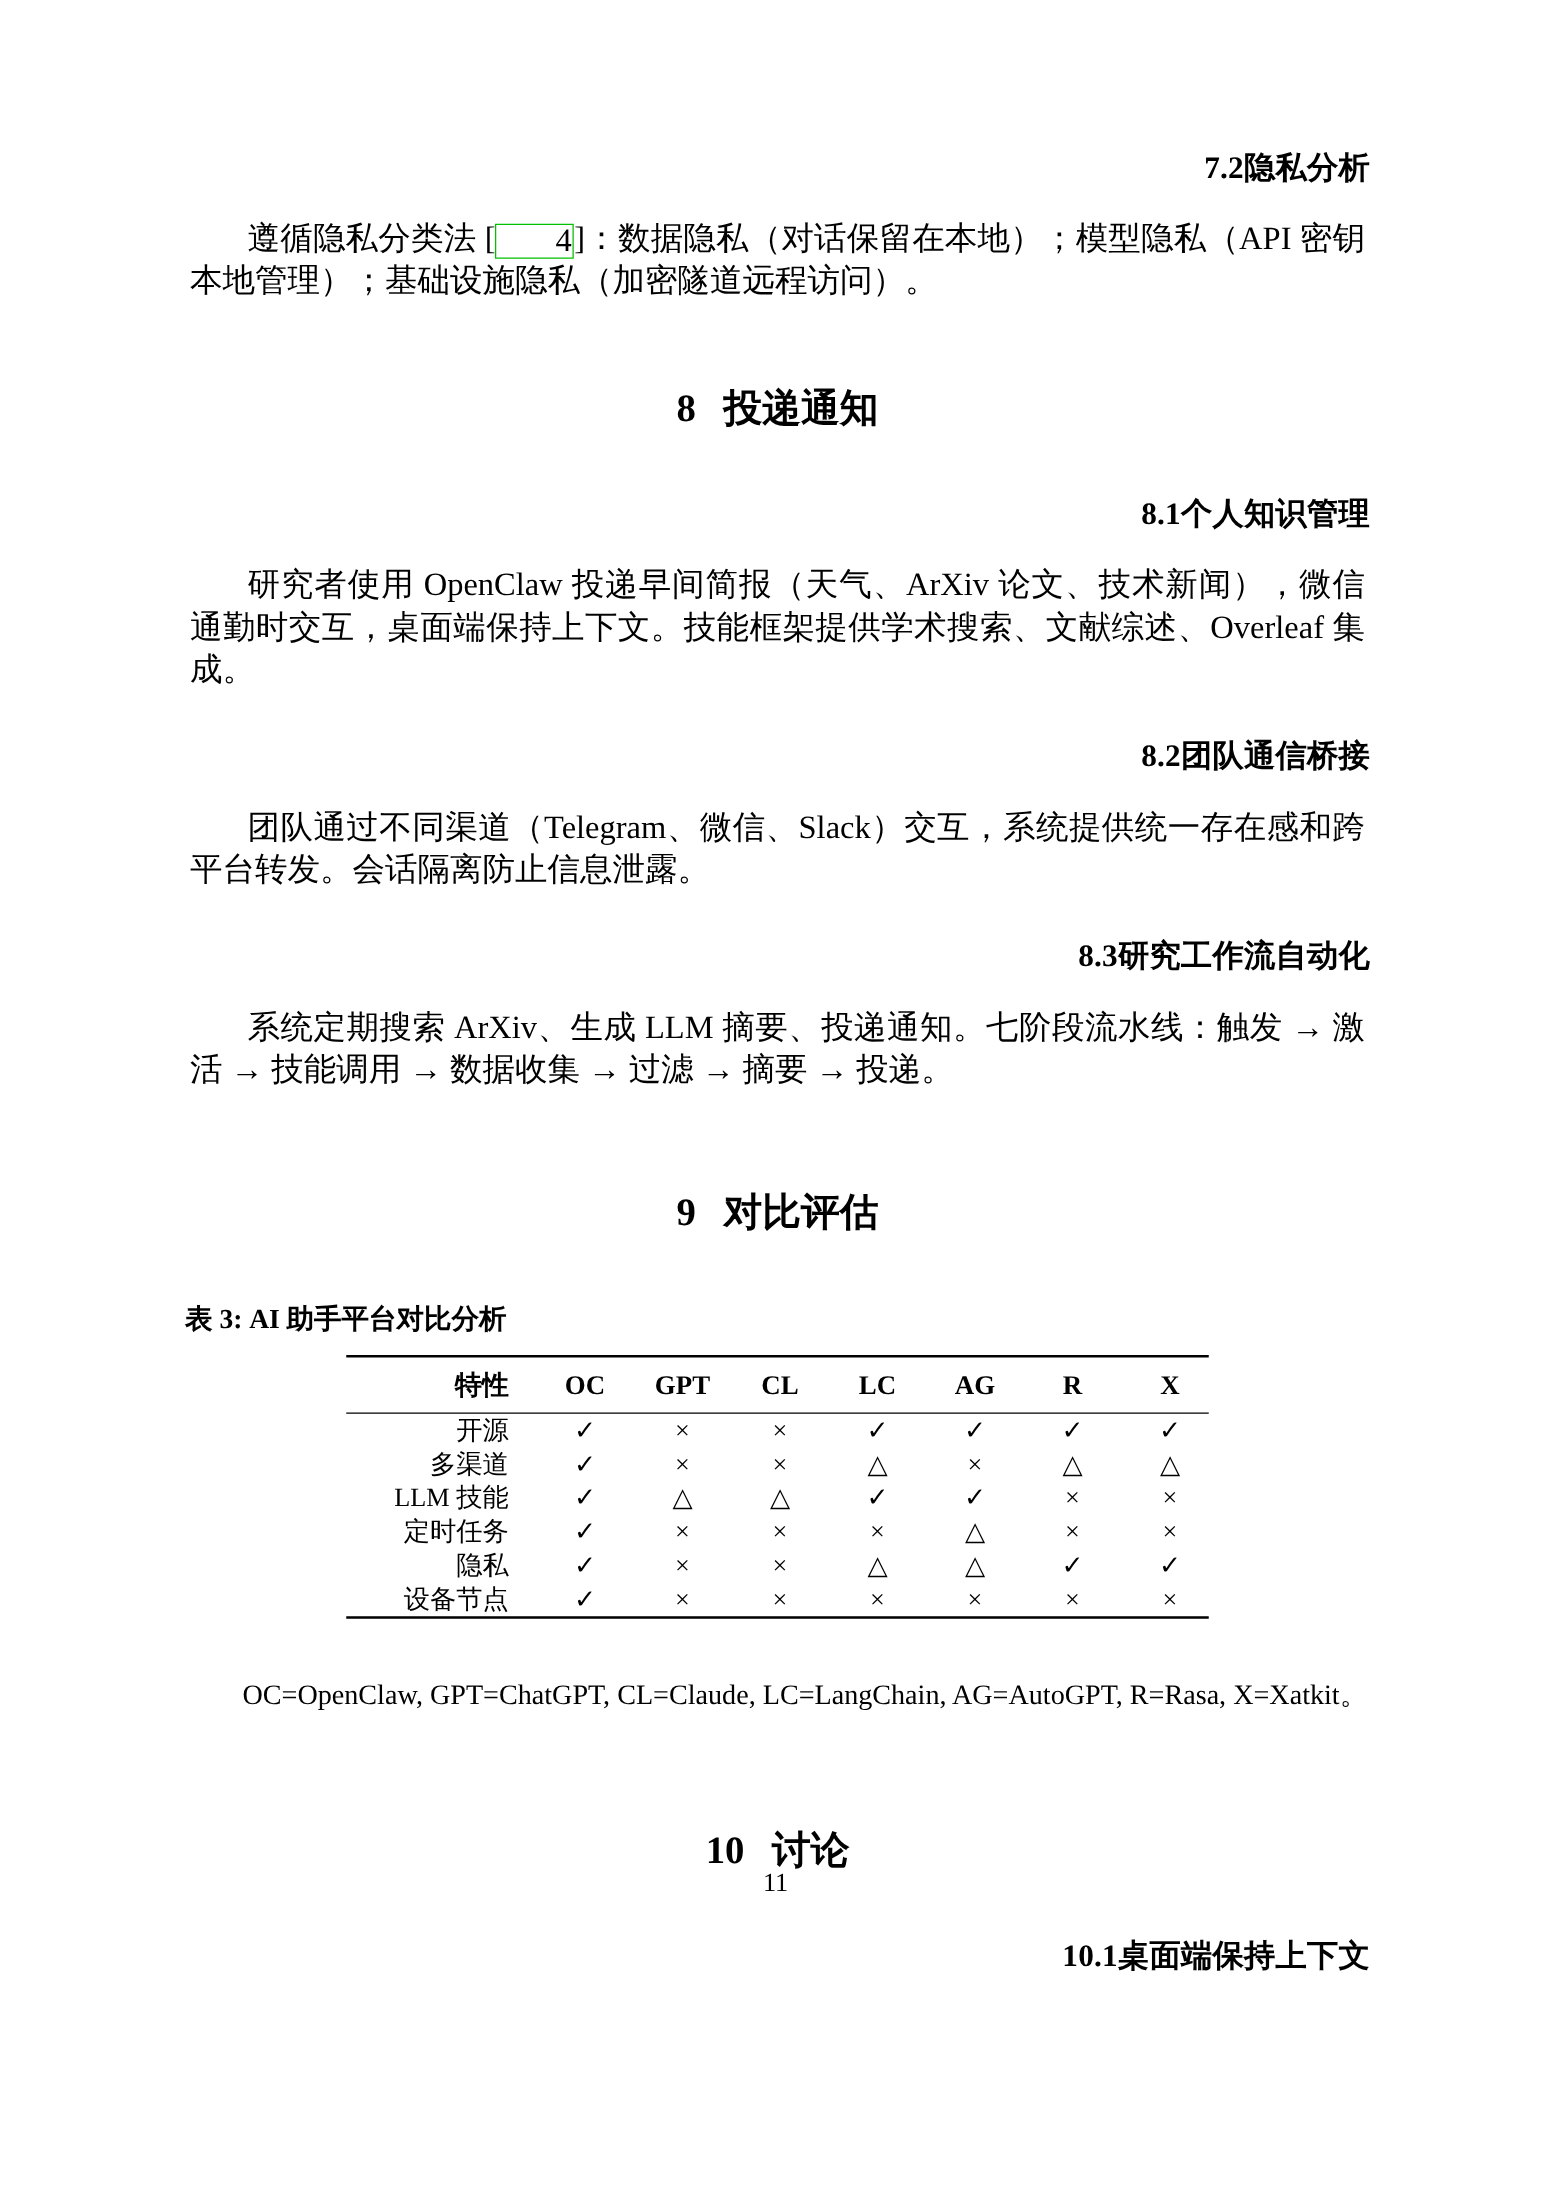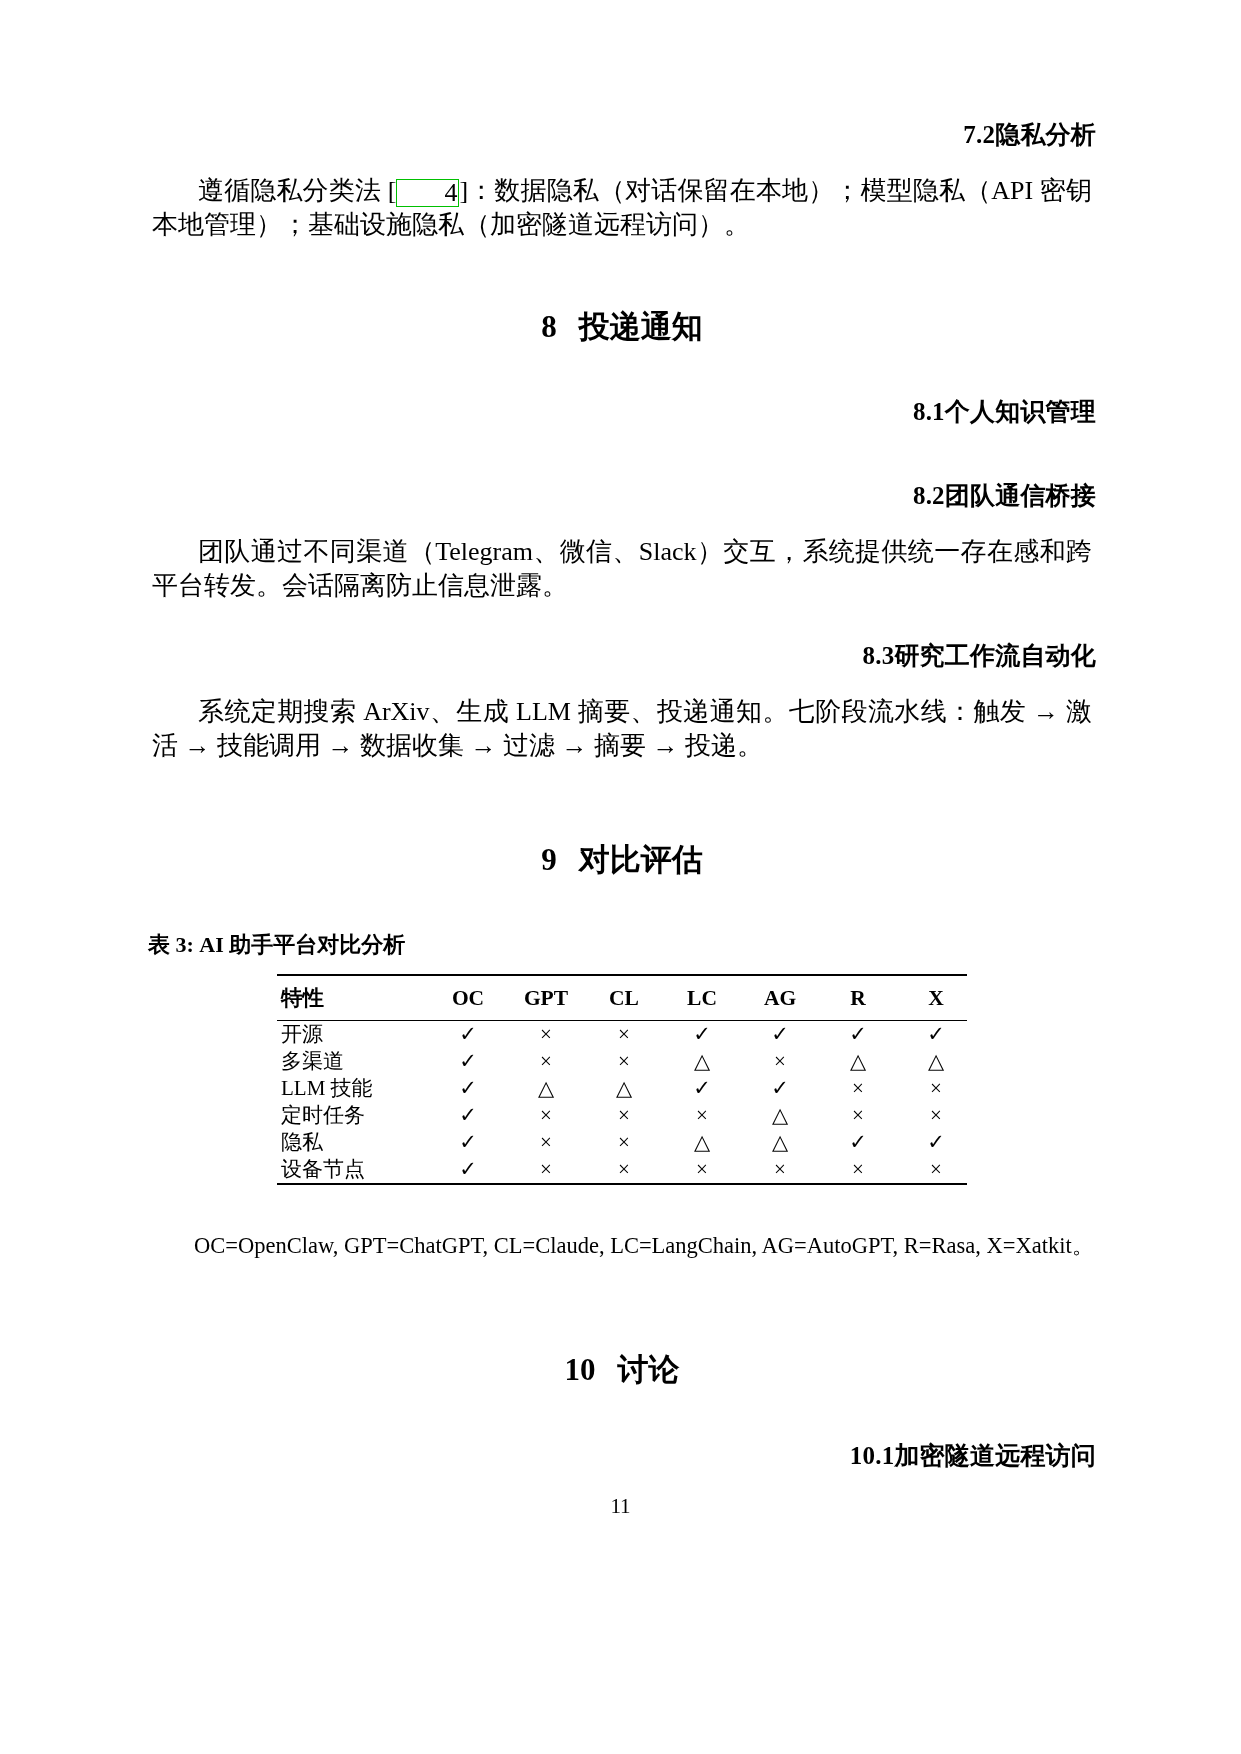--- a/index.html
+++ b/index.html
@@ -98,21 +98,21 @@
     line-height: 27px;
     font-weight: normal;
   }
   table.cmp th {
     font-weight: bold;
     font-size: 21.5px;
     height: 44px;
     line-height: 44px;
   }
   table.cmp th.feat, table.cmp td.feat {
-    text-align: left;
+    text-align: right;
     padding-left: 4px;
     padding-right: 22px;
     min-width: 126px;
   }
   table.cmp td.mark { min-width: 56px; padding: 0 11px; }
   table.cmp th.col { min-width: 56px; padding: 0 11px; }
   .rule-top, .rule-mid, .rule-bot {
     border: 0;
     border-top: 1.5px solid #000;
     margin: 0;
@@ -159,20 +159,21 @@
     <h1 class="sec">
       <span class="num">8</span><span>投递通知</span>
     </h1>
 
     <div class="sp-52"></div>
 
     <h2 class="subsec">
       <span class="num">8.1</span><span>个人知识管理</span>
     </h2>
     <div class="sp-20"></div>
+    <p class="body">研究者使用 OpenClaw 投递早间简报（天气、ArXiv 论文、技术新闻），微信通勤时交互，桌面端保持上下文。技能框架提供学术搜索、文献综述、Overleaf 集成。</p>
 
     <div class="sp-34"></div>
 
     <h2 class="subsec">
       <span class="num">8.2</span><span>团队通信桥接</span>
     </h2>
     <div class="sp-20"></div>
     <p class="body">团队通过不同渠道（Telegram、微信、Slack）交互，系统提供统一存在感和跨平台转发。会话隔离防止信息泄露。</p>
 
     <div class="sp-34"></div>
@@ -286,20 +287,20 @@
     <div class="sp-62"></div>
     <div class="sp-26"></div>
 
     <h1 class="sec">
       <span class="num">10</span><span>讨论</span>
     </h1>
 
     <div class="sp-52"></div>
 
     <h2 class="subsec">
-      <span class="num wide">10.1</span><span>加密隧道远程访问</span>
+      <span class="num wide">10.1</span><span>桌面端保持上下文</span>
     </h2>
     <div class="sp-20"></div>
 
   </div>
 
   <div class="pageno">11</div>
 </div>
 
 </body></html>

